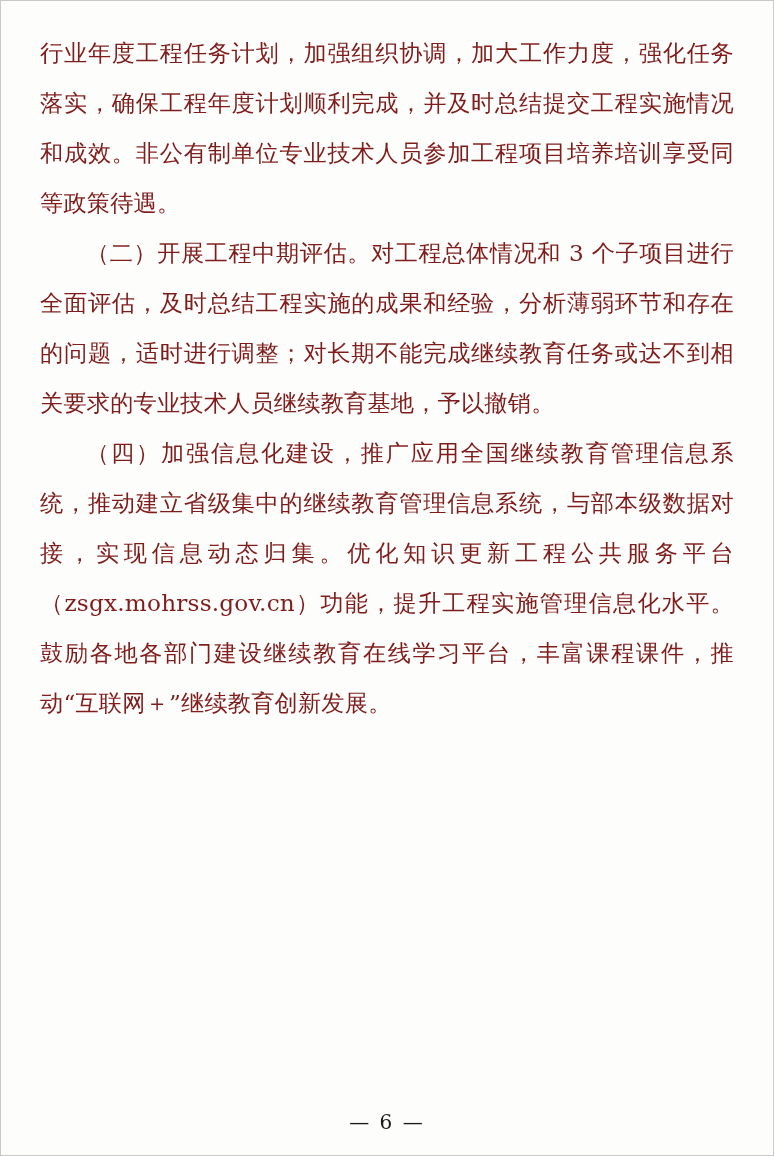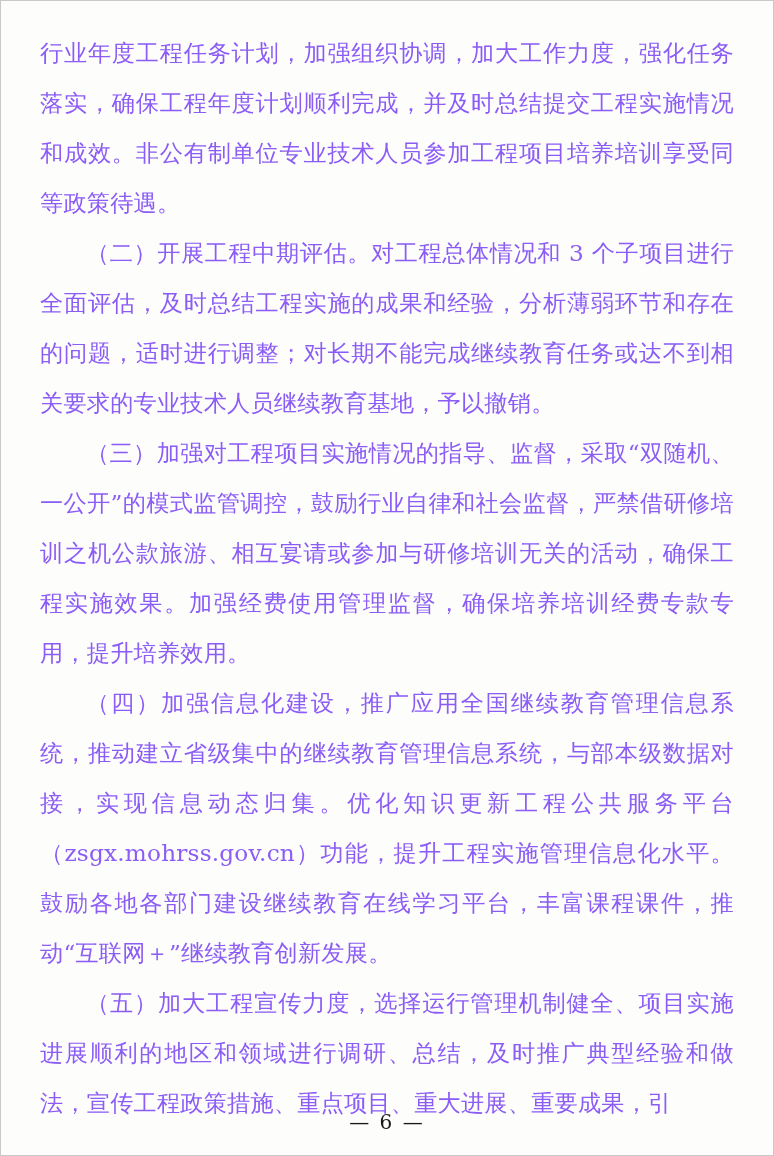--- a/index.html
+++ b/index.html
@@ -25,21 +25,21 @@
     position: absolute;
     left: 40px;
     top: 28px;
     width: 694px;
   }
   p.para {
     margin: 0 0 0 0;
     font-family: "DejaVu Serif", "Liberation Serif", serif;
     font-size: 23.2px;
     line-height: 50px;
-    color: #8b5cf6;
+    color: #7f1d1d;
     text-align: justify;
     text-justify: inter-character;
     letter-spacing: 0.2px;
     text-indent: 0;
   }
   p.para.indent {
     text-indent: 46px;
   }
   .page-number {
     position: absolute;
@@ -55,19 +55,17 @@
 </style>
 </head>
 <body>
 
 <div class="page">
   <div class="page-border"></div>
 
   <div class="body-text">
     <p class="para">行业年度工程任务计划，加强组织协调，加大工作力度，强化任务落实，确保工程年度计划顺利完成，并及时总结提交工程实施情况和成效。非公有制单位专业技术人员参加工程项目培养培训享受同等政策待遇。</p>
     <p class="para indent">（二）开展工程中期评估。对工程总体情况和 3 个子项目进行全面评估，及时总结工程实施的成果和经验，分析薄弱环节和存在的问题，适时进行调整；对长期不能完成继续教育任务或达不到相关要求的专业技术人员继续教育基地，予以撤销。</p>
-    <p class="para indent">（三）加强对工程项目实施情况的指导、监督，采取“双随机、一公开”的模式监管调控，鼓励行业自律和社会监督，严禁借研修培训之机公款旅游、相互宴请或参加与研修培训无关的活动，确保工程实施效果。加强经费使用管理监督，确保培养培训经费专款专用，提升培养效用。</p>
     <p class="para indent">（四）加强信息化建设，推广应用全国继续教育管理信息系统，推动建立省级集中的继续教育管理信息系统，与部本级数据对接，实现信息动态归集。优化知识更新工程公共服务平台（zsgx.mohrss.gov.cn）功能，提升工程实施管理信息化水平。鼓励各地各部门建设继续教育在线学习平台，丰富课程课件，推动“互联网＋”继续教育创新发展。</p>
-    <p class="para indent">（五）加大工程宣传力度，选择运行管理机制健全、项目实施进展顺利的地区和领域进行调研、总结，及时推广典型经验和做法，宣传工程政策措施、重点项目、重大进展、重要成果，引</p>
   </div>
 
   <div class="page-number">— 6 —</div>
 </div>
 
 </body></html>

